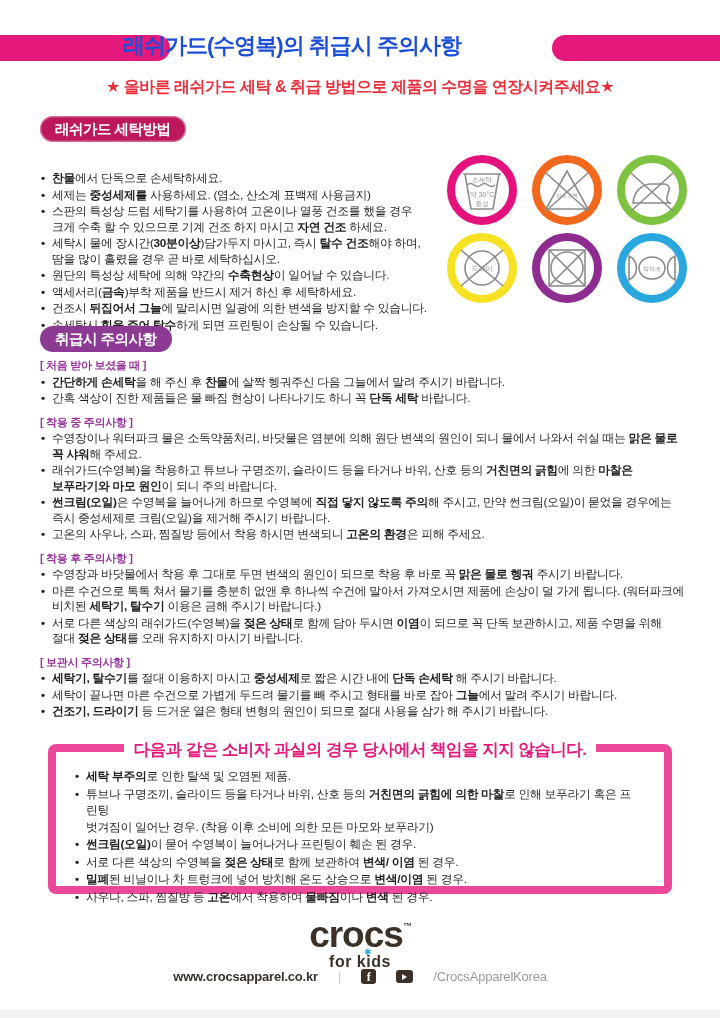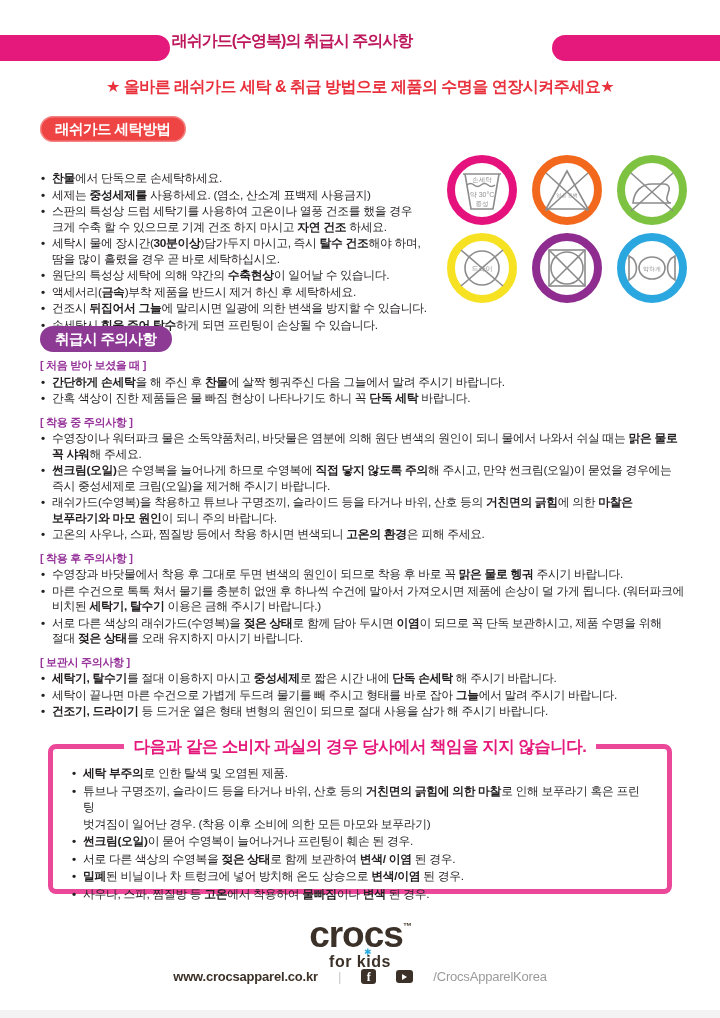--- a/index.html
+++ b/index.html
@@ -4,46 +4,46 @@
 <style>
   html,body{margin:0;padding:0;background:#fff;}
   .page{position:relative;width:720px;height:1018px;background:#ffffff;overflow:hidden;
         font-family:"Liberation Sans","DejaVu Sans",sans-serif;color:#231f20;}
   
   .hdr{position:absolute;top:34px;left:0;width:720px;height:28px;}
   .hbar{position:absolute;top:1px;height:26px;background:#e5197b;}
   .hbar.left{left:0;width:170px;border-radius:0 13px 13px 0;}
   .hbar.right{right:0;width:168px;border-radius:13px 0 0 13px;}
   .htitle{position:absolute;top:-3px;left:0;width:584px;text-align:center;
-          color:#be185d;font-size:16px;font-weight:bold;letter-spacing:-1px;}
+          color:#1d4ed8;font-size:22px;font-weight:bold;letter-spacing:-1px;}
   .subtitle{position:absolute;top:77px;left:0;width:720px;text-align:center;
             color:#e8313c;font-size:16px;font-weight:bold;letter-spacing:-0.5px;}
   
   .badge{position:absolute;left:40px;height:26px;line-height:26px;border-radius:13px;
          padding:0 15px;color:#fff;font-size:14.5px;font-weight:bold;letter-spacing:-0.5px;}
-  .badge.blue{top:116px;background:#ef4444;box-shadow:inset 0 0 0 1.5px #ffffff55;}
+  .badge.blue{top:116px;background:#be185d;box-shadow:inset 0 0 0 1.5px #ffffff55;}
   .badge.purple{top:326px;background:#8d3a95;}
   
   .bi{position:relative;padding-left:12px;white-space:pre-wrap;
       font-size:11.8px;line-height:15.5px;letter-spacing:-0.3px;margin-bottom:1px;}
   .bi::before{content:"\2022";position:absolute;left:1px;top:0;font-weight:bold;}
   b{font-weight:bold;}
   .washlist{position:absolute;top:152px;left:40px;width:445px;margin-top:19px;}
   
   .icons{position:absolute;top:154px;left:446px;width:246px;
          display:grid;grid-template-columns:repeat(3,72px);grid-column-gap:13px;grid-row-gap:6px;}
   .cicon{width:72px;height:72px;}
   
   .handling{position:absolute;top:358px;left:40px;width:672px;}
   .sub-h{color:#97359b;font-size:11px;font-weight:bold;line-height:15.5px;
          letter-spacing:-0.3px;margin:0 0 1px 0;}
   .subsec{margin-bottom:8px;}
   
   .dbox{position:absolute;top:744px;left:48px;width:624px;height:150px;
-        border:5px solid #ec4899;border-radius:8px;box-sizing:border-box;}
+        border:8px solid #ec4899;border-radius:8px;box-sizing:border-box;}
   .dtitle{position:absolute;top:-14px;left:0;width:100%;text-align:center;}
   .dtitle span{display:inline-block;background:#ffffff;padding:0 10px;
         color:#e5197b;font-size:16.5px;font-weight:bold;letter-spacing:-0.5px;line-height:22px;}
   .dlist{padding:16px 26px 0 18px;}
   .dlist .bi{line-height:16.5px;}
   
   .logo{position:absolute;top:908px;left:0;width:720px;text-align:center;color:#3b3128;}
   .brand{font-size:37px;font-weight:bold;letter-spacing:-1px;line-height:36px;}
   .brand .tm{font-size:9px;vertical-align:18px;font-weight:bold;}
   .subbrand{position:relative;display:inline-block;font-size:16px;font-weight:bold;
@@ -150,24 +150,24 @@
   <div class="handling">
     <div class="subsec">
       <div class="sub-h">[ 처음 받아 보셨을 때 ]</div>
       <div class="bi"><b>간단하게 손세탁</b>을 해 주신 후 <b>찬물</b>에 살짝 헹궈주신 다음 그늘에서 말려 주시기 바랍니다.</div>
       <div class="bi">간혹 색상이 진한 제품들은 물 빠짐 현상이 나타나기도 하니 꼭 <b>단독 세탁</b> 바랍니다.</div>
     </div>
     <div class="subsec">
       <div class="sub-h">[ 착용 중 주의사항 ]</div>
       <div class="bi">수영장이나 워터파크 물은 소독약품처리, 바닷물은 염분에 의해 원단 변색의 원인이 되니 물에서 나와서 쉬실 때는 <b>맑은 물로
 꼭 샤워</b>해 주세요.</div>
+      <div class="bi">래쉬가드(수영복)을 착용하고 튜브나 구명조끼, 슬라이드 등을 타거나 바위, 산호 등의 <b>거친면의 긁힘</b>에 의한 <b>마찰은
+보푸라기와 마모 원인</b>이 되니 주의 바랍니다.</div>
       <div class="bi"><b>썬크림(오일)</b>은 수영복을 늘어나게 하므로 수영복에 <b>직접 닿지 않도록 주의</b>해 주시고, 만약 썬크림(오일)이 묻었을 경우에는
 즉시 중성세제로 크림(오일)을 제거해 주시기 바랍니다.</div>
-      <div class="bi">래쉬가드(수영복)을 착용하고 튜브나 구명조끼, 슬라이드 등을 타거나 바위, 산호 등의 <b>거친면의 긁힘</b>에 의한 <b>마찰은
-보푸라기와 마모 원인</b>이 되니 주의 바랍니다.</div>
       <div class="bi">고온의 사우나, 스파, 찜질방 등에서 착용 하시면 변색되니 <b>고온의 환경</b>은 피해 주세요.</div>
     </div>
     <div class="subsec">
       <div class="sub-h">[ 착용 후 주의사항 ]</div>
       <div class="bi">수영장과 바닷물에서 착용 후 그대로 두면 변색의 원인이 되므로 착용 후 바로 꼭 <b>맑은 물로 헹궈</b> 주시기 바랍니다.</div>
       <div class="bi">마른 수건으로 톡톡 쳐서 물기를 충분히 없앤 후 하나씩 수건에 말아서 가져오시면 제품에 손상이 덜 가게 됩니다. (워터파크에
 비치된 <b>세탁기, 탈수기</b> 이용은 금해 주시기 바랍니다.)</div>
       <div class="bi">서로 다른 색상의 래쉬가드(수영복)을 <b>젖은 상태</b>로 함께 담아 두시면 <b>이염</b>이 되므로 꼭 단독 보관하시고, 제품 수명을 위해
 절대 <b>젖은 상태</b>를 오래 유지하지 마시기 바랍니다.</div>
     </div>

